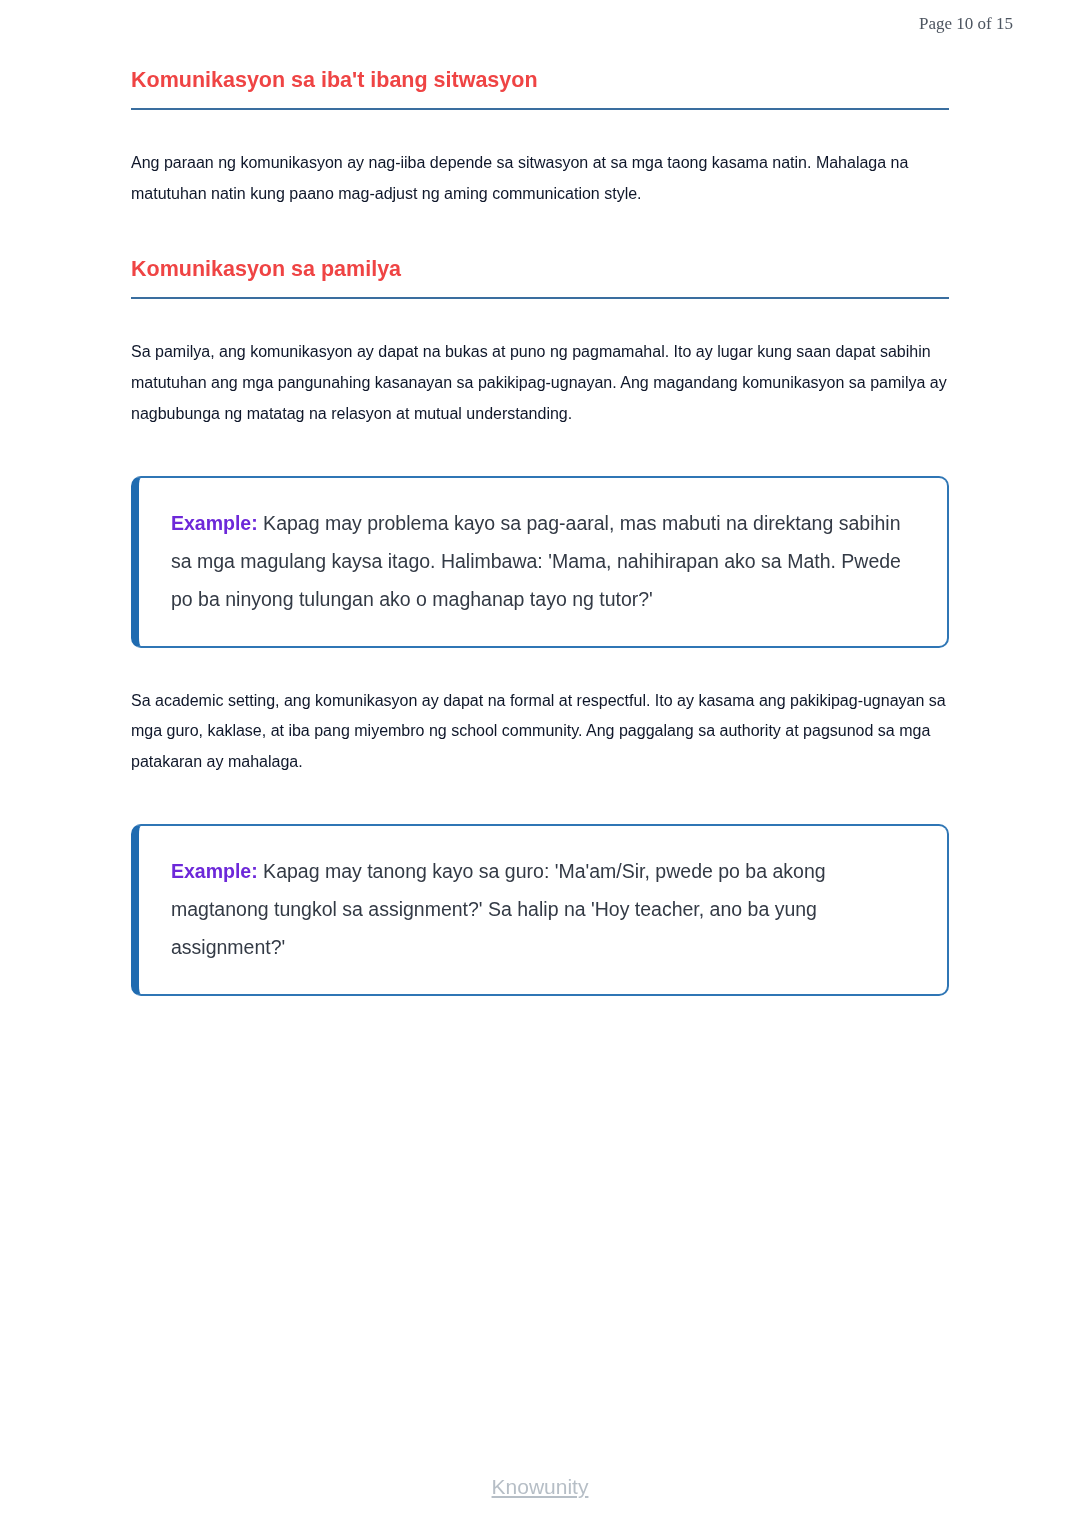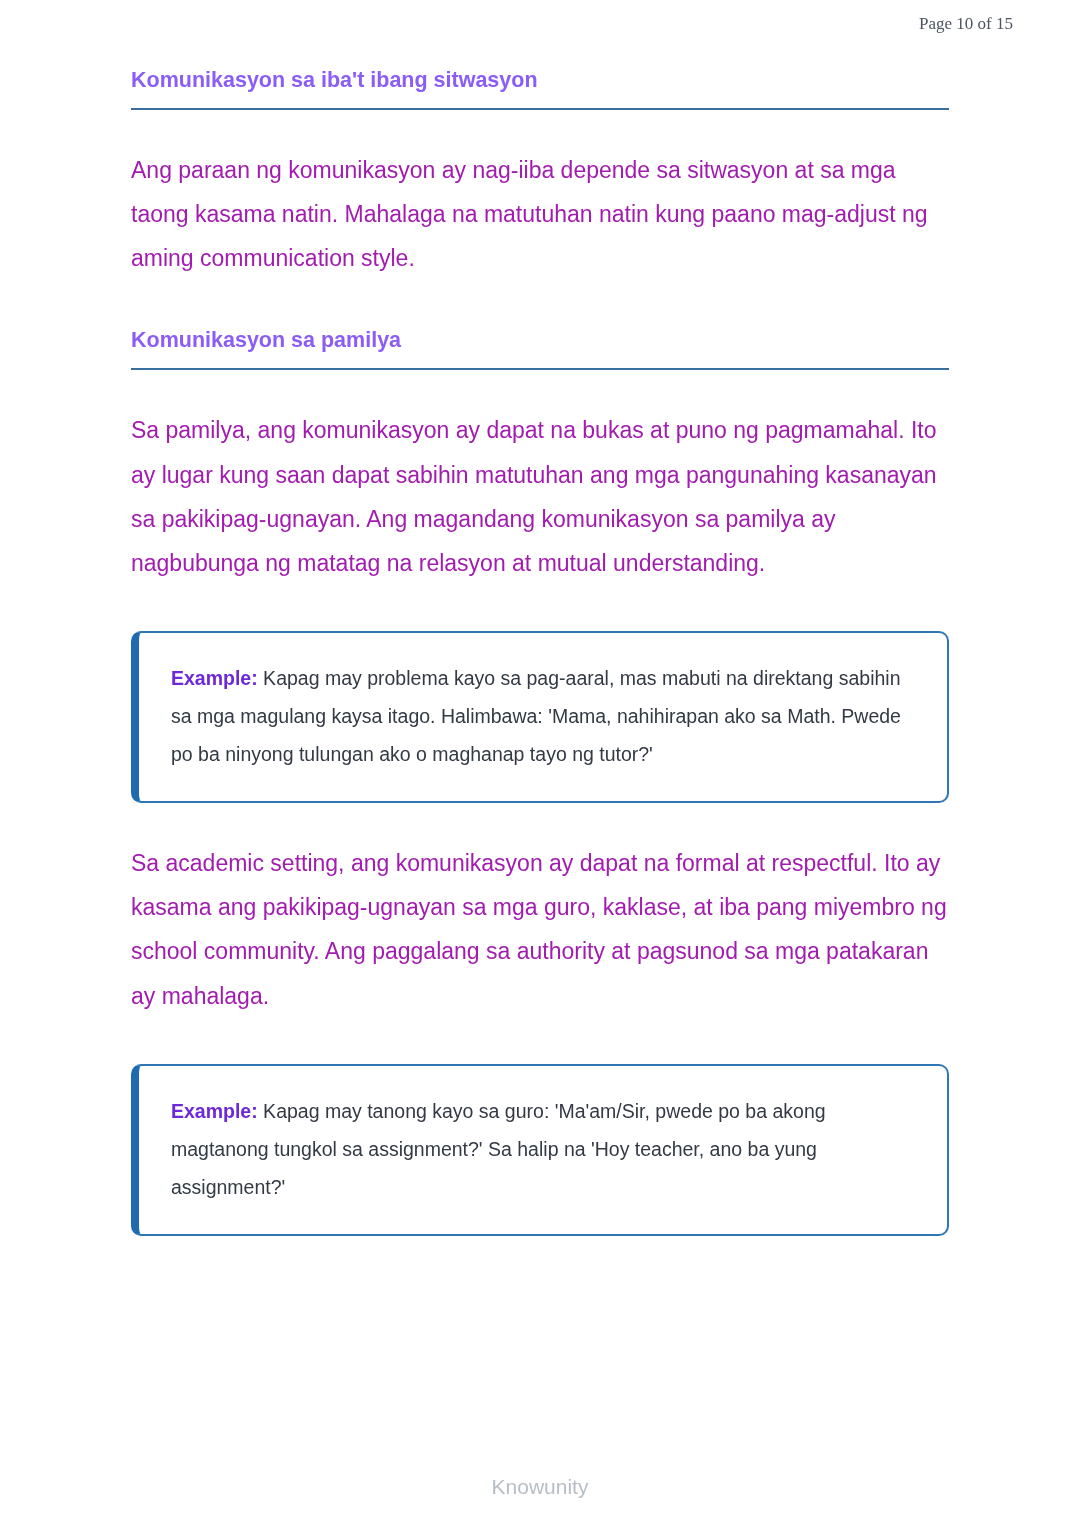--- a/index.html
+++ b/index.html
@@ -22,31 +22,31 @@
   }
   .content {
     position: absolute;
     top: 68px;
     left: 131px;
     width: 818px;
   }
   .section-heading {
     font-size: 21.5px;
     font-weight: bold;
-    color: #8b5cf6;
+    color: #ef4444;
     padding-bottom: 15px;
     border-bottom: 2px solid #3a6e9f;
     margin-top: 48px;
   }
   .section:first-child .section-heading { margin-top: 0; }
   .paragraph {
     margin-top: 38px;
-    font-size: 23px;
+    font-size: 16px;
     line-height: 1.92;
-    color: #a21caf;
+    color: #0f172a;
   }
   .example-box {
     margin-top: 46px;
     margin-bottom: 6px;
     border: 2px solid #2f76b5;
     border-left: 8px solid #1f6bb0;
     border-radius: 10px;
     padding: 26px 34px 28px 32px;
     font-size: 19.5px;
     line-height: 1.95;
@@ -57,20 +57,21 @@
     color: #6d28d9;
   }
   .footer-brand {
     position: absolute;
     left: 0;
     right: 0;
     bottom: 28px;
     text-align: center;
     font-size: 21px;
     color: #b6bec6;
+    text-decoration: underline;
   }
 </style>
 </head>
 <body>
 
 <div class="page-number">Page 10 of 15</div>
 
 <div class="content">
 
   <div class="section">

